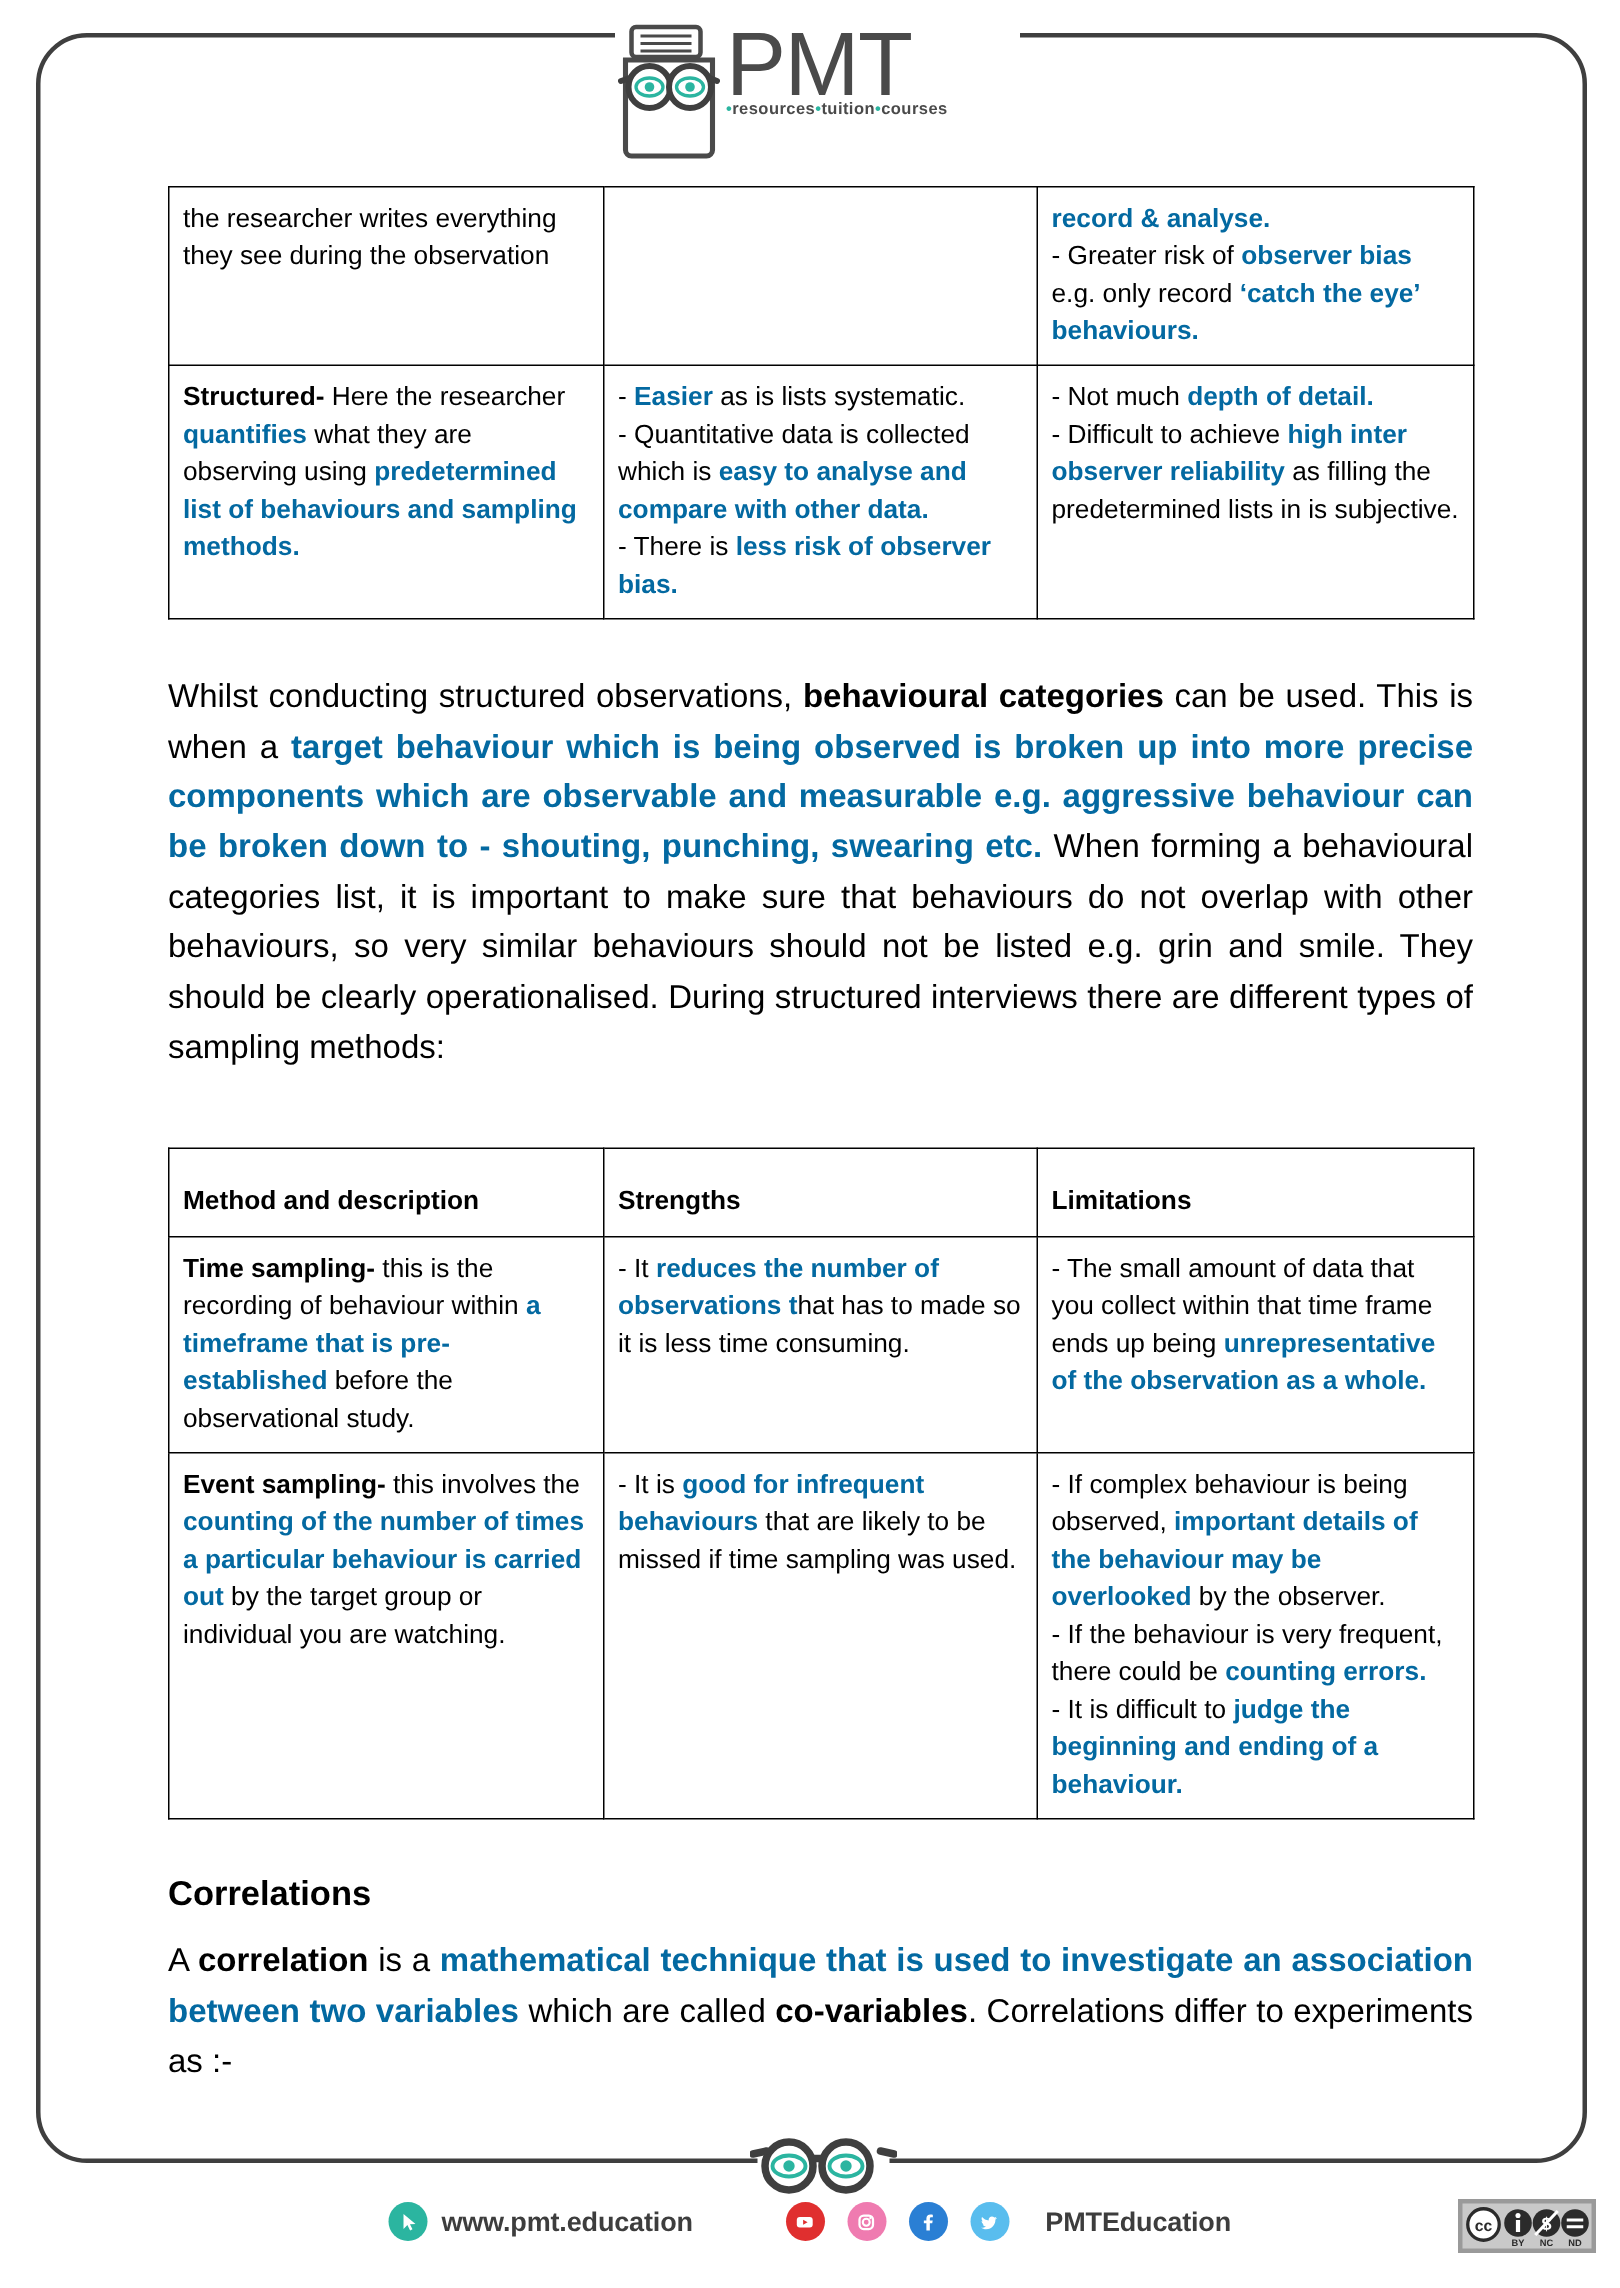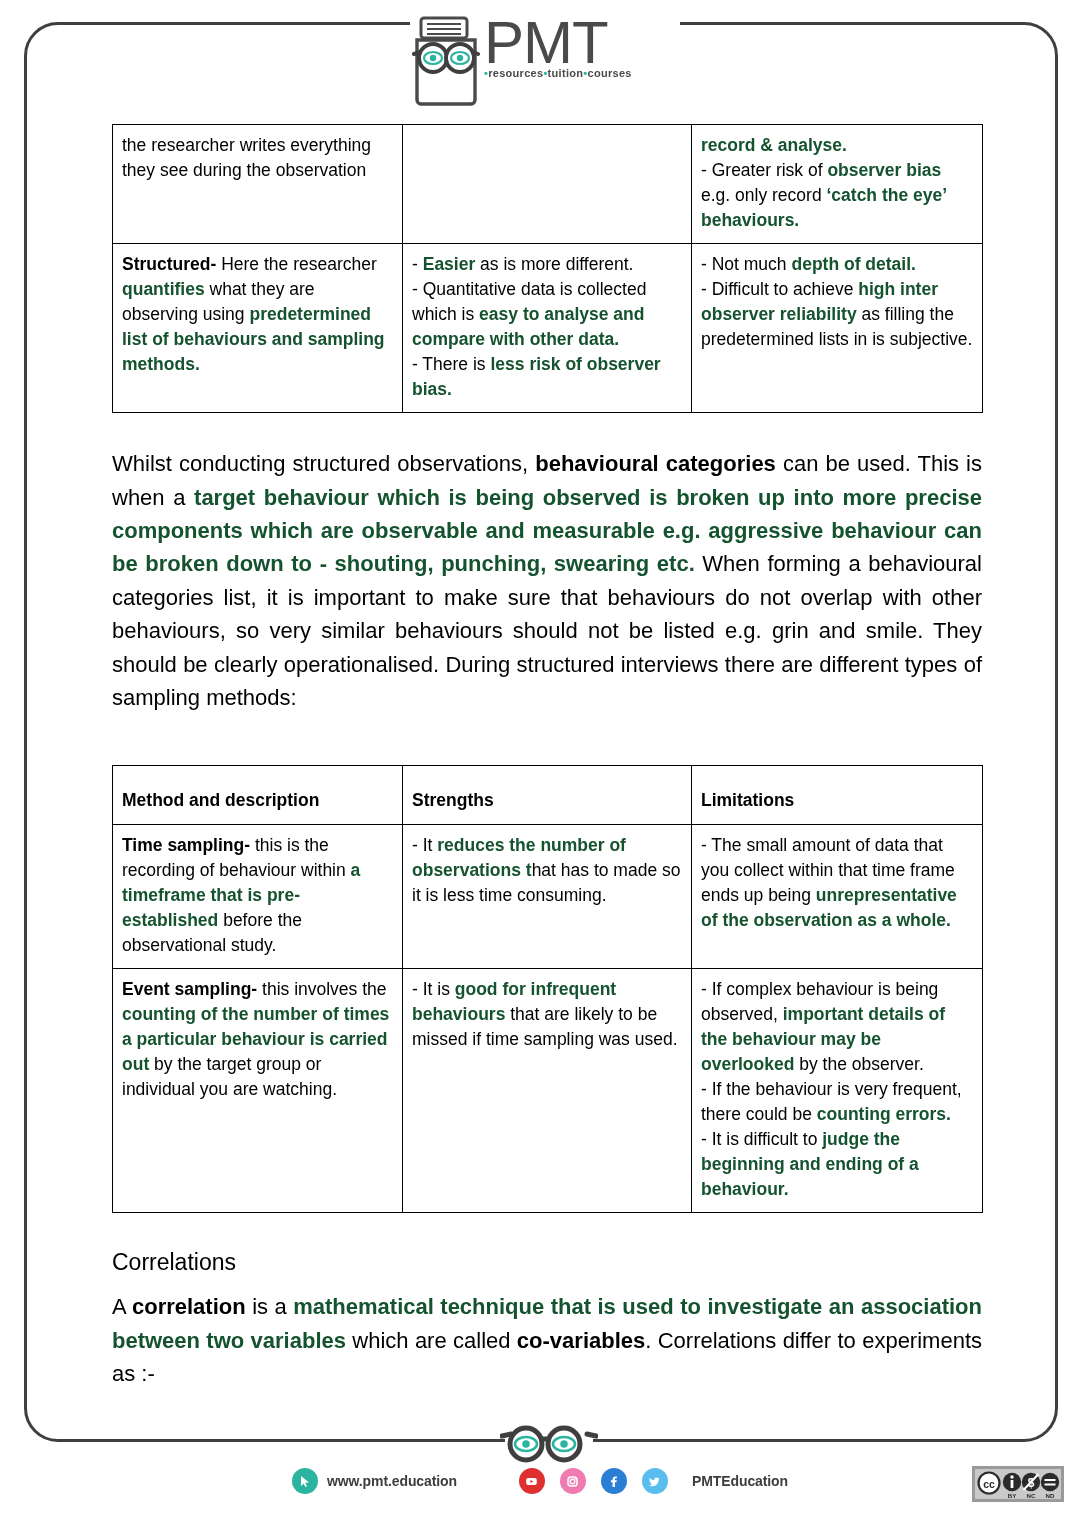--- a/index.html
+++ b/index.html
@@ -92,39 +92,39 @@
     padding: 8px 9px 10px 9px;
     font-size: 17.5px;
     line-height: 1.43;
     text-align: left;
   }
   .col1 { width: 290px; }
   .col2 { width: 289px; }
   .col3 { width: 291px; }
   table.nt th { font-weight: bold; padding-top: 22px; padding-bottom: 11px; }
 
-  .m { color: #14532d; font-weight: bold; }
+  .m { color: #0369a1; font-weight: bold; }
   .b { font-weight: bold; }
 
   
   .para {
     font-size: 22px;
     line-height: 1.52;
     text-align: justify;
     margin: 0;
   }
   .spacer-1 { height: 34px; }
   .spacer-2 { height: 50px; }
   .spacer-3 { height: 36px; }
   .spacer-4 { height: 14px; }
   .spacer-5 { height: 14px; }
 
   h2.section-head {
     font-size: 23px;
-    font-weight: normal;
+    font-weight: bold;
     margin: 0;
     line-height: 1.2;
   }
 
   ul.bullets {
     margin: 0;
     padding-left: 66px;
     list-style: none;
   }
   ul.bullets li {
@@ -150,21 +150,21 @@
     position: absolute;
     left: 0; top: 1468px;
     width: 1080px;
     display: flex;
     align-items: center;
     justify-content: center;
     gap: 0;
   }
   .f-item { display: flex; align-items: center; }
   .f-label {
-    font-size: 14px;
+    font-size: 18px;
     font-weight: bold;
     color: #3d3d3d;
     margin-left: 9px;
     letter-spacing: -0.1px;
   }
   .circ {
     width: 26px; height: 26px;
     border-radius: 50%;
     display: flex; align-items: center; justify-content: center;
     flex: 0 0 auto;
@@ -211,21 +211,21 @@
 
   <table class="nt">
     <tbody>
       <tr>
         <td class="col1"><span>the researcher writes everything they see during the observation</span></td>
         <td class="col2"></td>
         <td class="col3"><span class="m">record &amp; analyse.</span><br><span>- Greater risk of </span><span class="m">observer bias</span><span> e.g. only record </span><span class="m">‘catch the eye’ behaviours.</span></td>
       </tr>
       <tr>
         <td class="col1"><span class="b">Structured-</span><span> Here the researcher </span><span class="m">quantifies</span><span> what they are observing using </span><span class="m">predetermined list of behaviours and sampling methods.</span></td>
-        <td class="col2"><span>- </span><span class="m">Easier</span><span> as is more different.</span><br><span>- Quantitative data is collected which is </span><span class="m">easy to analyse and compare with other data.</span><br><span>- There is </span><span class="m">less risk of observer bias.</span></td>
+        <td class="col2"><span>- </span><span class="m">Easier</span><span> as is lists systematic.</span><br><span>- Quantitative data is collected which is </span><span class="m">easy to analyse and compare with other data.</span><br><span>- There is </span><span class="m">less risk of observer bias.</span></td>
         <td class="col3"><span>- Not much </span><span class="m">depth of detail.</span><br><span>- Difficult to achieve </span><span class="m">high inter observer reliability</span><span> as filling the predetermined lists in is subjective.</span></td>
       </tr>
     </tbody>
   </table>
 
   <div class="spacer-1"></div>
 
   <p class="para"><span>Whilst conducting structured observations, </span><span class="b">behavioural categories</span><span> can be used. This is when a </span><span class="m">target behaviour which is being observed is broken up into more precise components which are observable and measurable e.g. aggressive behaviour can be broken down to - shouting, punching, swearing etc.</span><span> When forming a behavioural categories list, it is important to make sure that behaviours do not overlap with other behaviours, so very similar behaviours should not be listed e.g. grin and smile. They should be clearly operationalised. During structured interviews there are different types of sampling methods:</span></p>
 
   <div class="spacer-2"></div>

